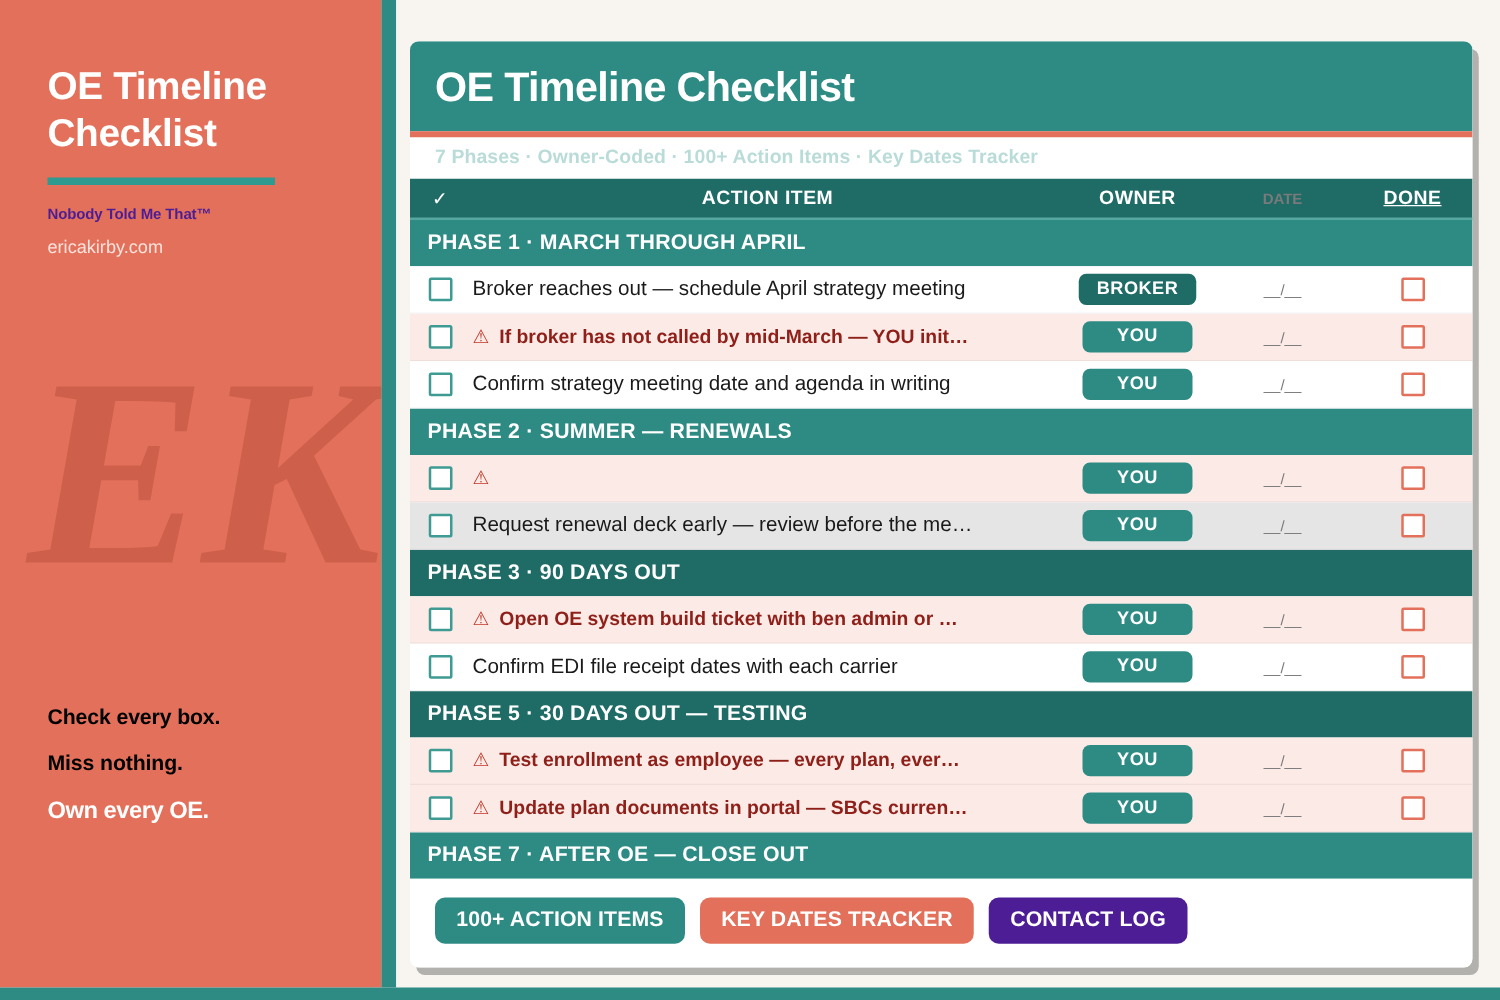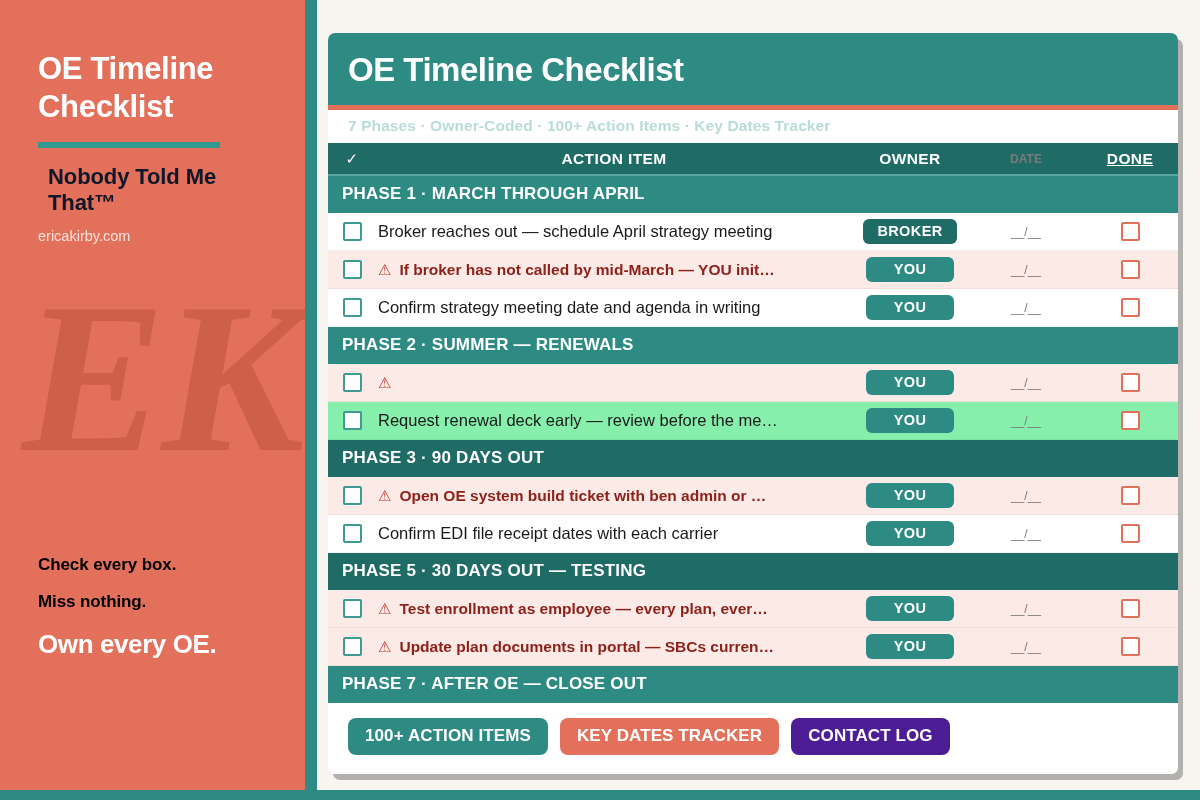--- a/index.html
+++ b/index.html
@@ -30,27 +30,27 @@
     pointer-events:none;
     white-space:nowrap;
   }
   #sidebar-top { position:absolute; left:38px; top:50px; width:250px; z-index:2; }
   #brand-title {
     color:#FFFFFF; font-size:31px; font-weight:700; line-height:1.22;
     letter-spacing:-0.3px;
   }
   #brand-rule { width:182px; height:6px; background:#2E9A90; margin-top:16px; }
   #brand-tag {
-    color:#0f172a; font-size:22px; font-weight:700; margin-top:16px; letter-spacing:-0.1px;margin-left:10px;
+    color:#4c1d95; font-size:12px; font-weight:700; margin-top:16px; letter-spacing:-0.1px;
   }
   #brand-url { color:#FBE3DD; font-size:14.5px; margin-top:12px; }
 
   #sidebar-bottom { position:absolute; left:38px; bottom:130px; width:260px; z-index:2; }
   .tag-line { color:#000000; font-size:17px; font-weight:700; margin-bottom:17px; letter-spacing:-0.1px; }
-  #tag-strong { color:#FFFFFF; font-size:26px; font-weight:700; letter-spacing:-0.4px; margin-top:0; }
+  #tag-strong { color:#FFFFFF; font-size:19px; font-weight:700; letter-spacing:-0.4px; margin-top:0; }
 
   #divider { width:12px; height:790px; background:#2E8B84; flex:0 0 12px; }
 
   
   #right { flex:1; position:relative; background:#F8F5F0; height:790px; }
 
   #card {
     position:absolute; left:11px; top:33px; width:850px;
     background:#FFFFFF;
     border-radius:7px;
@@ -94,21 +94,21 @@
     color:#FFFFFF; font-size:17px; font-weight:700;
     letter-spacing:0.2px;
     padding:8px 0 9px 14px;
   }
   .phase-bar.light { background:#2E8B84; }
   .phase-bar.dark  { background:#1F6B66; }
 
   .row { height:38px; border-bottom:1px solid rgba(0,0,0,0.05); }
   .row.plain  { background:#FFFFFF; }
   .row.alert  { background:#FCEAE6; }
-  .row.mint   { background:#86efac; }
+  .row.mint   { background:#e5e5e5; }
 
   .c-check { display:flex; align-items:center; justify-content:center; }
   .box {
     width:19px; height:19px;
     border:2px solid #3E9A92; background:#FFFFFF;
     border-radius:2px;
   }
   .box.coral { border-color:#E3705A; }
 
   .c-item { display:flex; align-items:center; gap:8px; padding-left:2px; overflow:hidden; }

